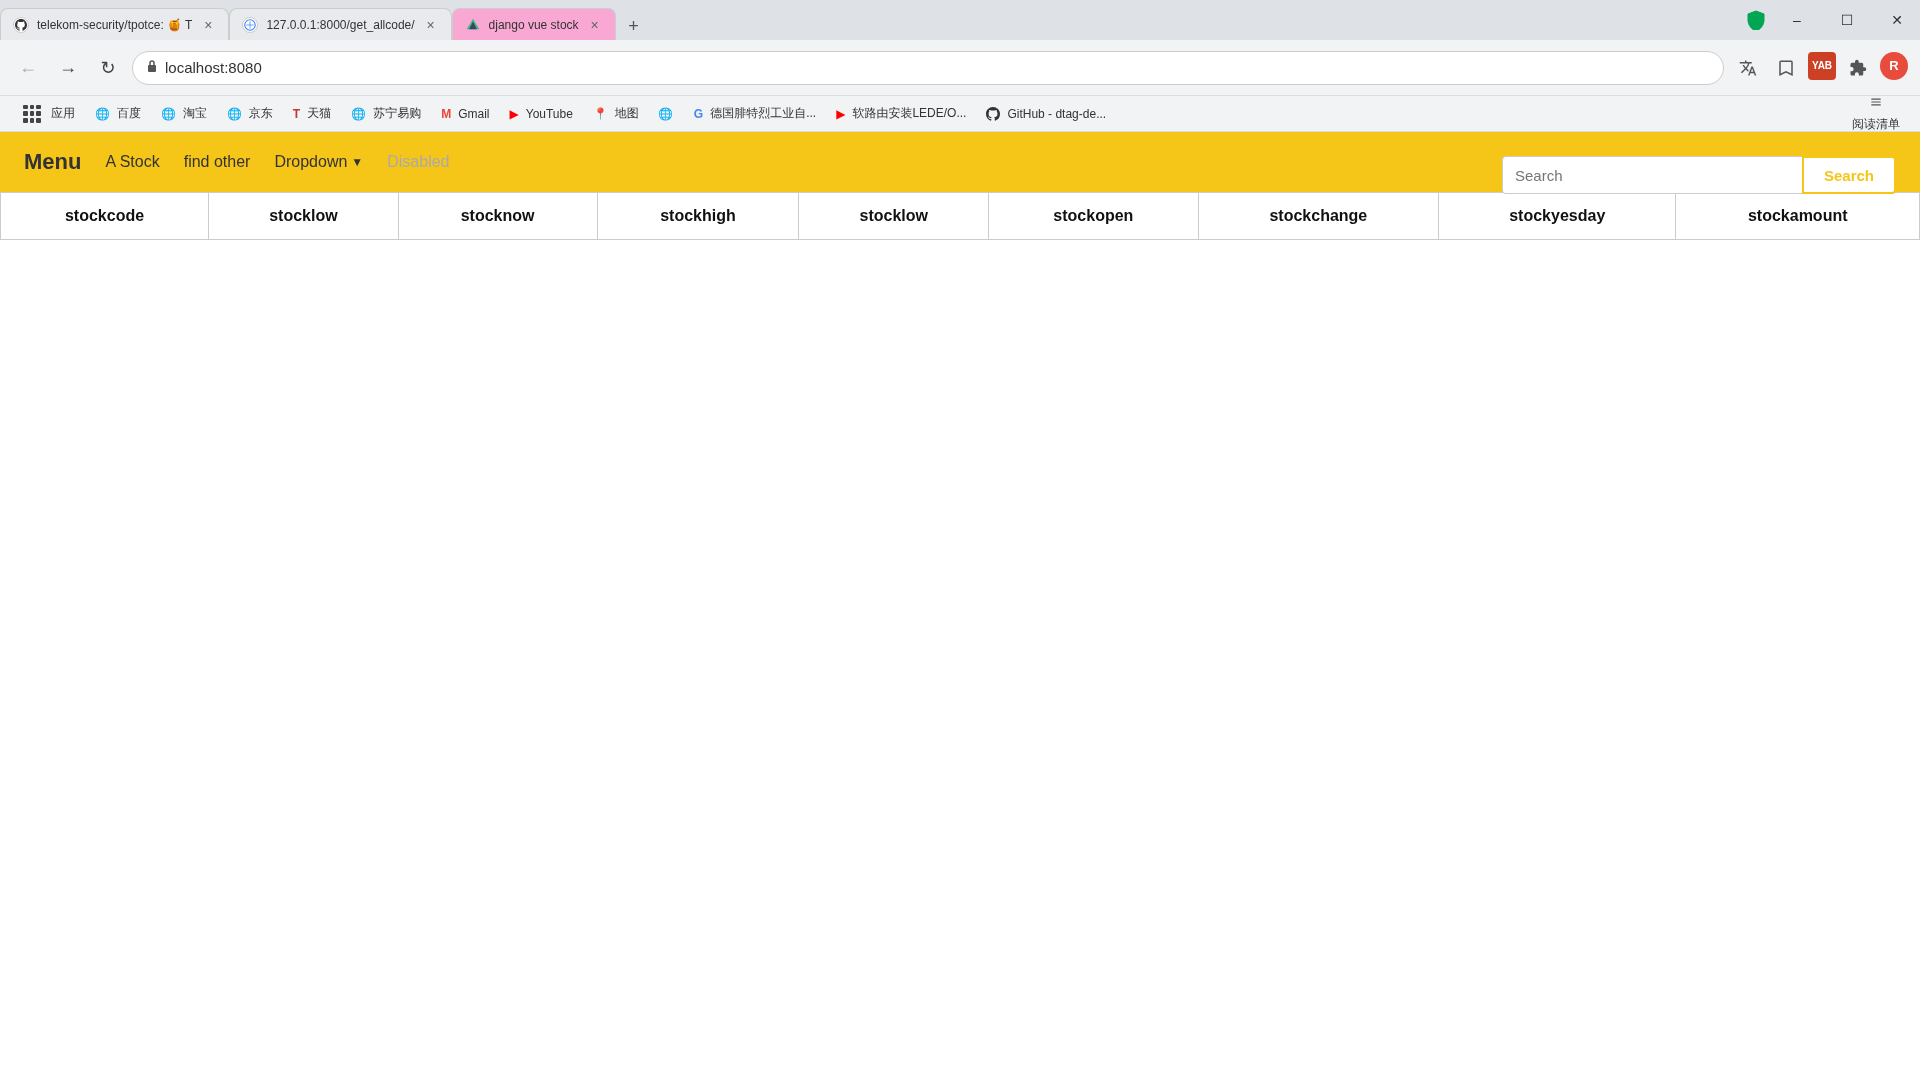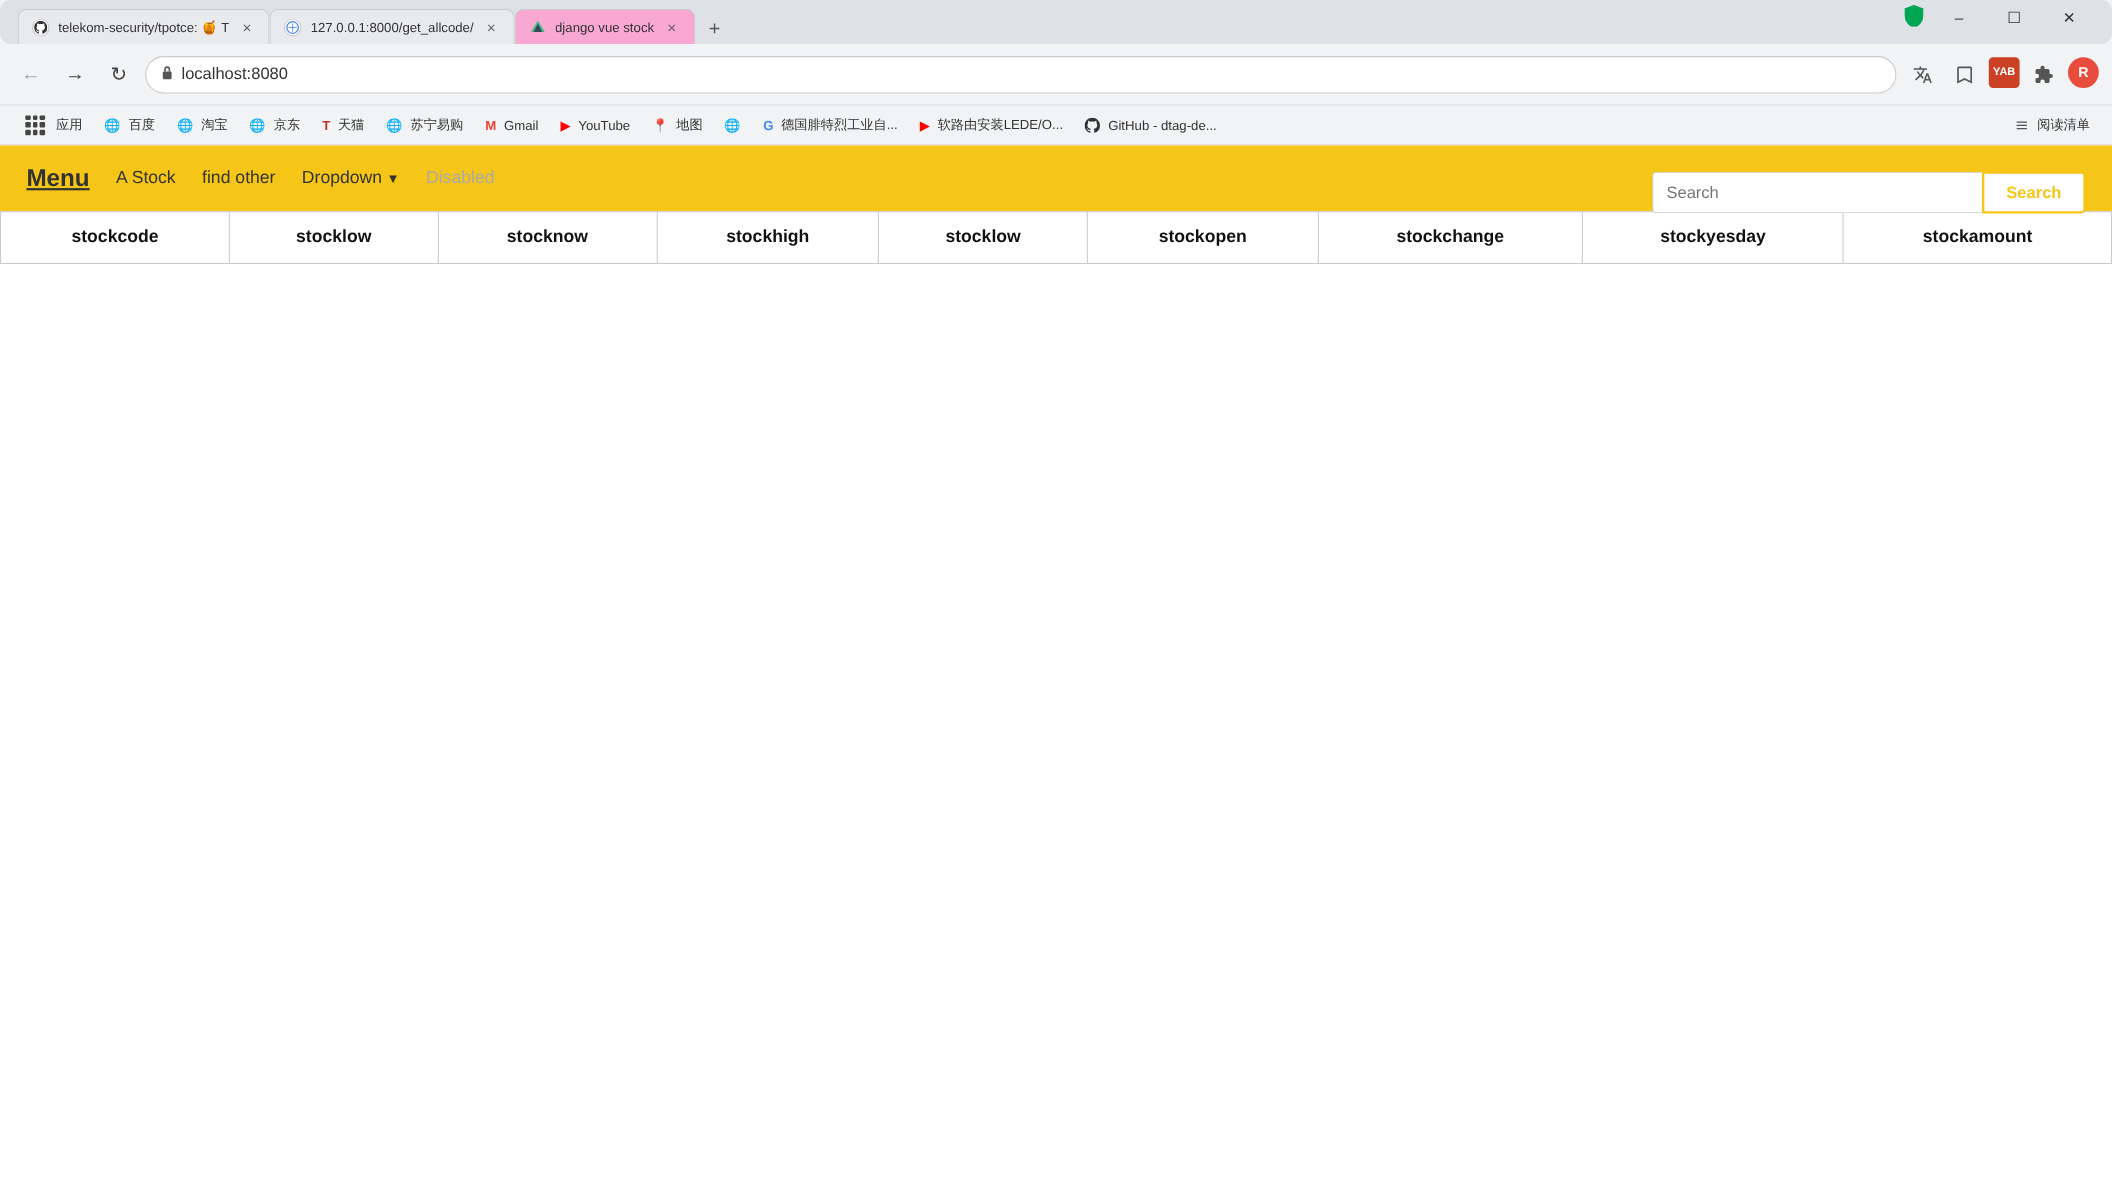--- a/index.html
+++ b/index.html
@@ -6,24 +6,23 @@
     body { font-family: Arial, sans-serif; background: #f1f3f4; width: 1920px; height: 1080px; overflow: hidden; }
 
     
     .browser-frame { width: 100%; height: 100%; display: flex; flex-direction: column; }
 
     
     .title-bar {
       background: #dee1e6;
       height: 40px;
       display: flex;
-      align-items: flex-start;
-      padding: 0 16px;
+      align-items: center;
+      padding: 0 0;
       gap: 0;
-      border-radius: 10px;
     }
     .tab-group { display: flex; align-items: flex-end; height: 100%; flex: 1; }
     .tab {
       display: flex; align-items: center; gap: 8px;
       padding: 0 12px; height: 32px; background: #e8eaed;
       border-radius: 8px 8px 0 0; font-size: 12px; color: #333;
       border: 1px solid #ccc; border-bottom: none; cursor: pointer;
       max-width: 240px; min-width: 120px;
     }
     .tab.active { background: #f9a8d4; z-index: 1; }
@@ -92,21 +91,20 @@
       display: flex;
       align-items: center;
       padding: 0 24px;
       height: 60px;
       gap: 24px;
     }
     .app-menu-title {
       font-size: 22px;
       font-weight: bold;
       color: #333;
-      text-decoration: underline;
     }
     .app-nav-link {
       font-size: 16px;
       color: #333;
       cursor: pointer;
       text-decoration: none;
     }
     .app-nav-dropdown {
       display: flex; align-items: center; gap: 4px;
       font-size: 16px; color: #333; cursor: pointer;
@@ -312,21 +310,21 @@
     <div class="bookmark-item">
       <span style="color:#ff0000;">▶</span>
       <span>软路由安装LEDE/O...</span>
     </div>
     <div class="bookmark-item">
       <svg width="14" height="14" viewBox="0 0 16 16" fill="#333">
           <path d="M8 0C3.58 0 0 3.58 0 8c0 3.54 2.29 6.53 5.47 7.59.4.07.55-.17.55-.38 0-.19-.01-.82-.01-1.49-2.01.37-2.53-.49-2.69-.94-.09-.23-.48-.94-.82-1.13-.28-.15-.68-.52-.01-.53.63-.01 1.08.58 1.23.82.72 1.21 1.87.87 2.33.66.07-.52.28-.87.51-1.07-1.78-.2-3.64-.89-3.64-3.95 0-.87.31-1.59.82-2.15-.08-.2-.36-1.02.08-2.12 0 0 .67-.21 2.2.82.64-.18 1.32-.27 2-.27.68 0 1.36.09 2 .27 1.53-1.04 2.2-.82 2.2-.82.44 1.1.16 1.92.08 2.12.51.56.82 1.27.82 2.15 0 3.07-1.87 3.75-3.65 3.95.29.25.54.73.54 1.48 0 1.07-.01 1.93-.01 2.2 0 .21.15.46.55.38A8.013 8.013 0 0016 8c0-4.42-3.58-8-8-8z"></path>
         </svg>
       <span>GitHub - dtag-de...</span>
     </div>
-    <div class="bookmark-item" style="margin-left:auto;">
+    <div class="bookmark-item" style="margin-left:auto;flex-direction:column;">
       <svg width="14" height="14" viewBox="0 0 24 24" fill="#555">
           <path d="M4 6h16v2H4zm0 5h16v2H4zm0 5h16v2H4z"></path>
         </svg>
       <span>阅读清单</span>
     </div>
   </div>
 
   <div class="page-content">
 
     <nav class="app-navbar">

